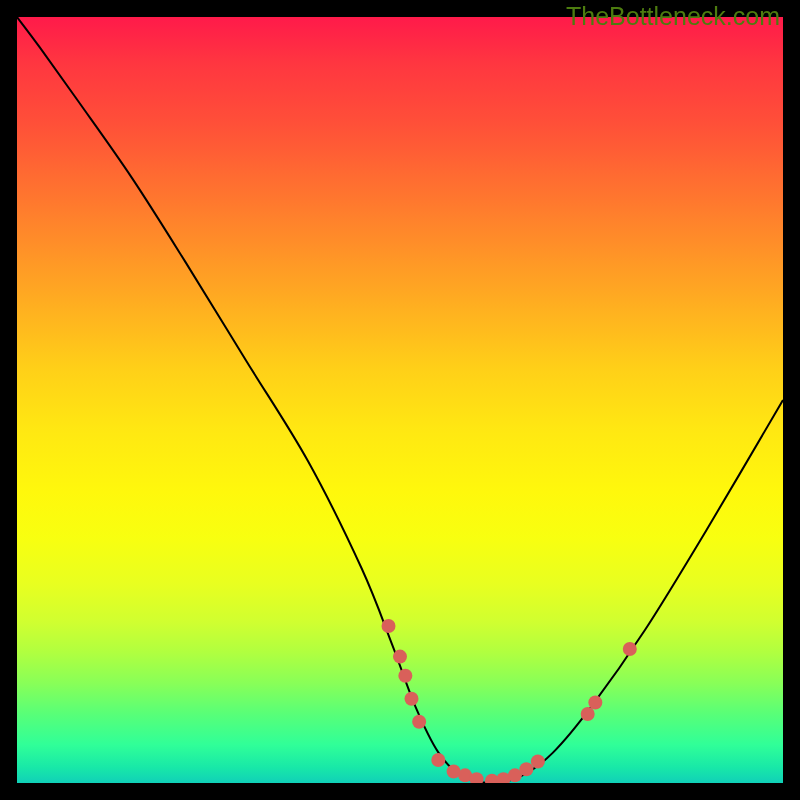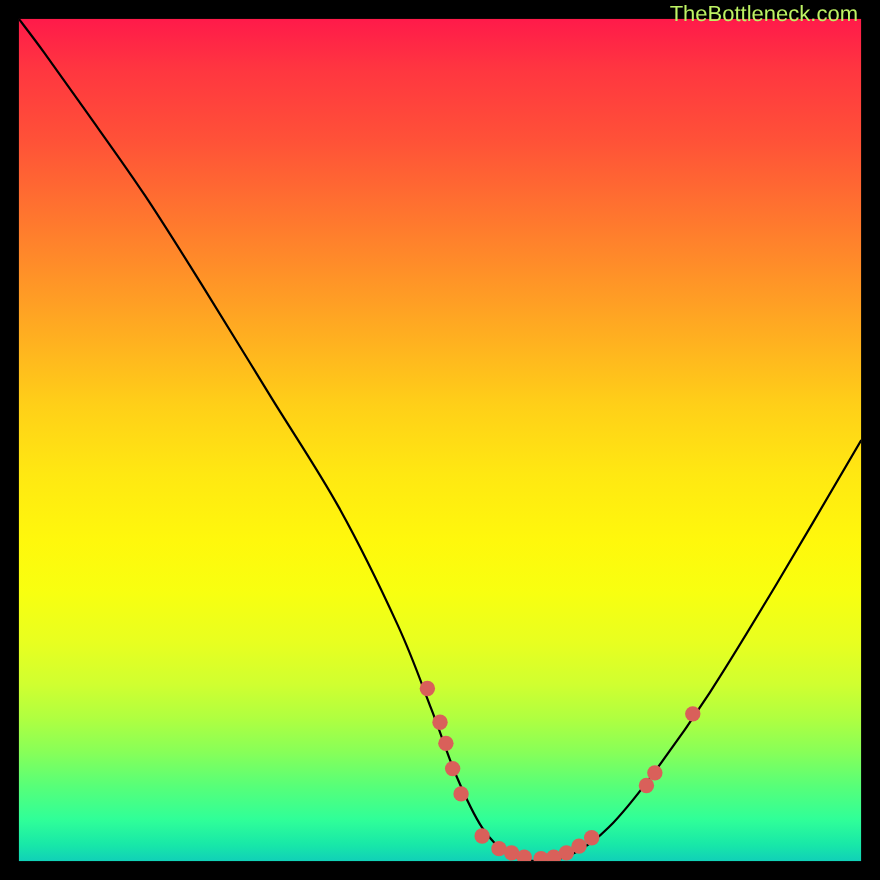--- a/index.html
+++ b/index.html
@@ -43,22 +43,22 @@
       #58ff78 91%,
       #30ff98 95%,
       #18e8a8 98%,
       #10d0b8 100%
     );
   }
   .watermark {
     position: absolute;
     top: 2px;
     right: 20px;
-    color: #bef264;
-    font-size: 20px;
+    color: #4d7c0f;
+    font-size: 25px;
     font-weight: normal;
     z-index: 10;
   }
   svg.overlay {
     position: absolute;
     left: 0;
     top: 0;
     width: 100%;
     height: 100%;
   }

